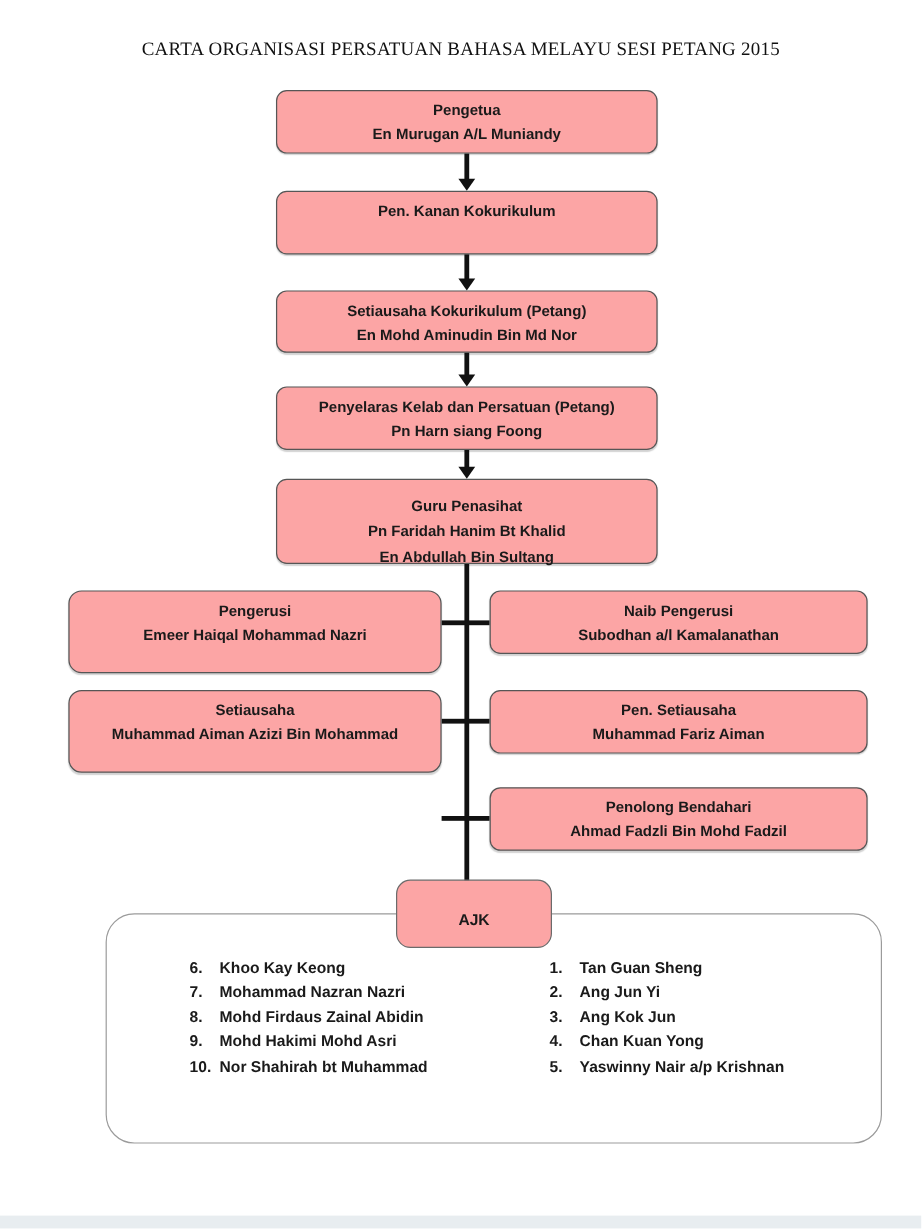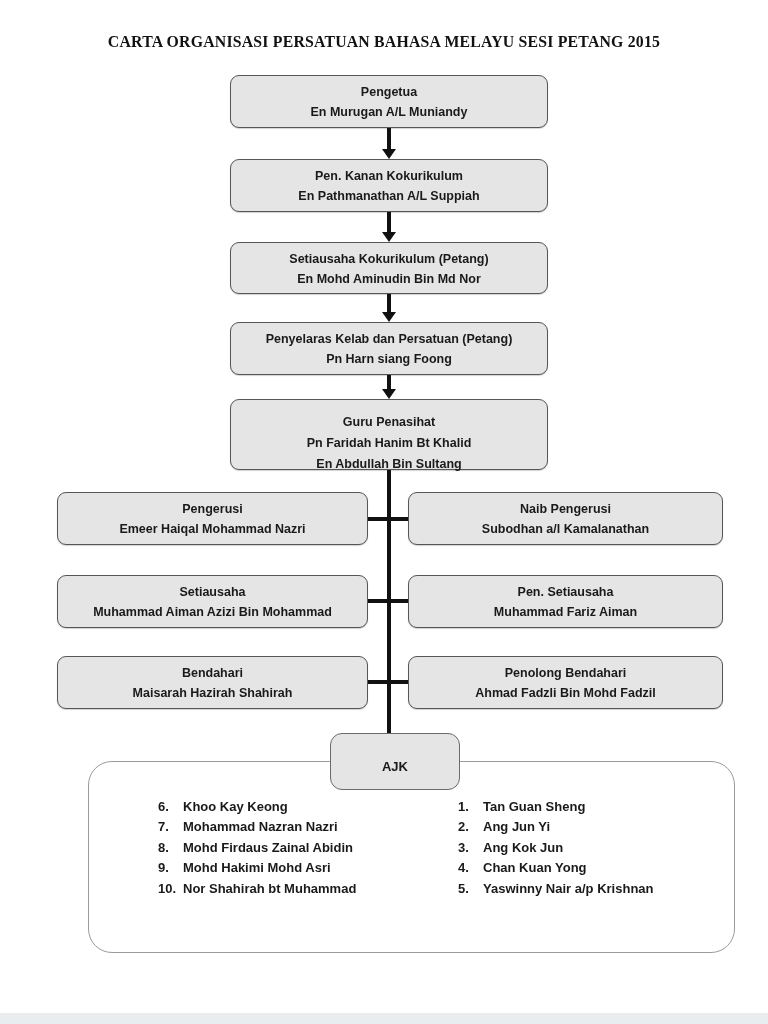--- a/index.html
+++ b/index.html
@@ -1,32 +1,32 @@
 <!DOCTYPE html>
 <html><head>
 <meta charset="utf-8">
 <style>
   html,body{margin:0;padding:0;background:#ffffff;}
   .page{position:relative;width:768px;height:1024px;background:#ffffff;overflow:hidden;
         font-family:"Liberation Sans",sans-serif;color:#1a1a1a;}
   .title{position:absolute;top:33px;left:0;width:768px;text-align:center;
-         font-family:"Liberation Serif",serif;font-weight:bold;font-size:15.8px;
+         font-family:"Liberation Serif",serif;font-weight:normal;font-size:15.8px;
          letter-spacing:.2px;color:#111;}
-  .box{position:absolute;background:#e5e5e5;border:1.4px solid #565656;border-radius:9px;
+  .box{position:absolute;background:#fca5a5;border:1.4px solid #565656;border-radius:9px;
        text-align:center;font-weight:bold;font-size:12.5px;line-height:20px;
        box-shadow:0 1px 1px rgba(0,0,0,.18);box-sizing:border-box;}
   .pad2{padding-top:6px;}
   .pad3{padding-top:12px;line-height:21px;}
   .chain{left:230px;width:318px;}
   .c1{top:75px;height:53px;}
   .c2{top:159px;height:53px;}
   .c3{top:242px;height:52px;}
   .c4{top:322px;height:53px;}
   .c5{top:399px;height:71px;}
-  .lbox{left:57px;width:311px;height:53px;}
+  .lbox{left:57px;width:311px;height:69px;border-radius:11px;}
   .rbox{left:408px;width:315px;height:53px;}
   .r1{top:492px;} .r2{top:575px;} .r3{top:656px;}
   .arrow{position:absolute;left:382px;width:14px;}
   .a1{top:128px;height:31px;} .a2{top:212px;height:30px;}
   .a3{top:294px;height:28px;} .a4{top:375px;height:24px;}
   .arrow .stem{position:absolute;left:5px;top:0;width:4px;height:calc(100% - 9px);background:#111;}
   .arrow .head{position:absolute;left:0;bottom:0;width:0;height:0;
                border-left:7px solid transparent;border-right:7px solid transparent;
                border-top:10px solid #111;}
   .trunk{position:absolute;left:387px;top:470px;width:4px;height:265px;background:#111;}
@@ -54,21 +54,20 @@
     <div>Pengetua</div>
     <div>En Murugan A/L Muniandy</div>
   </div>
   <div class="arrow a1">
     <div class="stem"></div>
     <div class="head"></div>
   </div>
 
   <div class="box chain c2 pad2">
     <div>Pen. Kanan Kokurikulum</div>
-    <div>En Pathmanathan A/L Suppiah</div>
   </div>
   <div class="arrow a2">
     <div class="stem"></div>
     <div class="head"></div>
   </div>
 
   <div class="box chain c3 pad2">
     <div>Setiausaha Kokurikulum (Petang)</div>
     <div>En Mohd Aminudin Bin Md Nor</div>
   </div>
@@ -108,24 +107,20 @@
 
   <div class="box lbox r2 pad2">
     <div>Setiausaha</div>
     <div>Muhammad Aiman Azizi Bin Mohammad</div>
   </div>
   <div class="box rbox r2 pad2">
     <div>Pen. Setiausaha</div>
     <div>Muhammad Fariz Aiman</div>
   </div>
 
-  <div class="box lbox r3 pad2">
-    <div>Bendahari</div>
-    <div>Maisarah Hazirah Shahirah</div>
-  </div>
   <div class="box rbox r3 pad2">
     <div>Penolong Bendahari</div>
     <div>Ahmad Fadzli Bin Mohd Fadzil</div>
   </div>
 
   <div class="panel"></div>
   <div class="box ajk">
     <div>AJK</div>
   </div>
 

